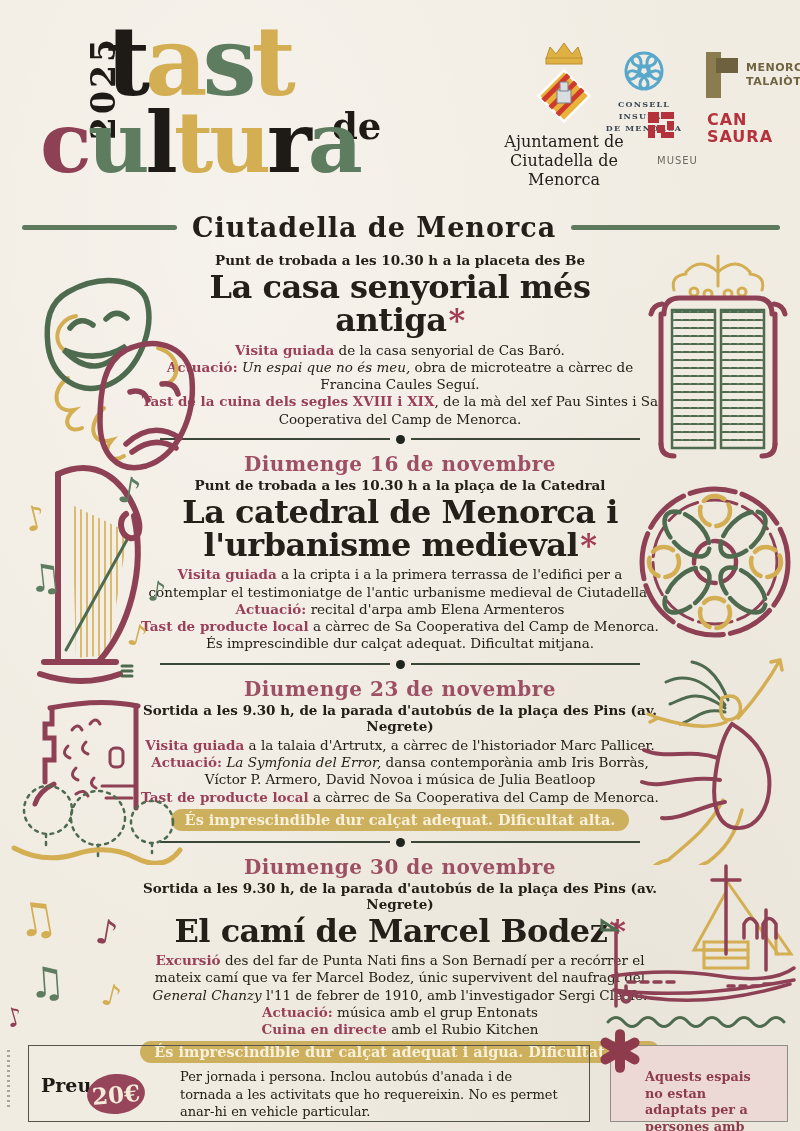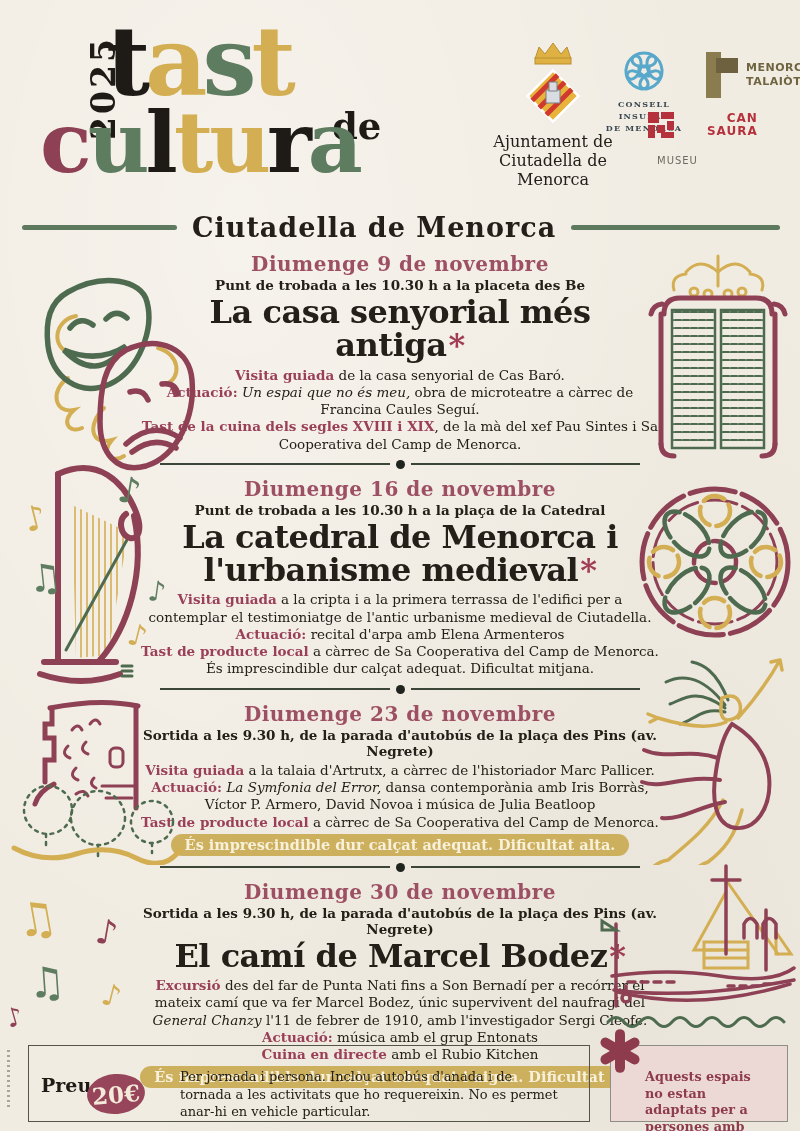--- a/index.html
+++ b/index.html
@@ -12,29 +12,29 @@
   
   .hdr{position:absolute;inset:0 0 auto 0;height:250px;}
   .year{position:absolute;left:84px;top:140px;transform:rotate(-90deg);transform-origin:left top;
     font-size:33px;font-weight:bold;letter-spacing:3px;color:#1e1b17;}
   .w1{position:absolute;left:106px;top:14px;font-size:96px;line-height:1;font-weight:bold;letter-spacing:-5px;}
   .wde{position:absolute;left:332px;top:104px;font-size:37px;font-weight:bold;color:#1e1b17;}
   .w2{position:absolute;left:40px;top:100px;font-size:85px;line-height:1;font-weight:bold;letter-spacing:-4px;}
   .lt-ink{color:#1e1b17}.lt-gold{color:#d3ae52}.lt-green{color:#5e7c60}.lt-maroon{color:#8e4055}
   
   .logo-lbl{font-size:16px;line-height:1.2;text-align:center;color:#23201b;}
-  .aj{position:absolute;left:474px;top:40px;width:158px;text-align:center;}
+  .aj{position:absolute;left:485px;top:40px;width:158px;text-align:center;}
   .aj svg{margin:0 auto}
   .cim{position:absolute;left:592px;top:44px;width:104px;text-align:center;}
   .cim-lbl{font-size:8px;letter-spacing:1.2px;color:#3a4750;line-height:1.5;font-weight:bold;}
   .tal{position:absolute;left:700px;top:50px;display:flex;align-items:center;gap:6px;}
   .tal-lbl{font-size:11px;font-weight:bold;color:#6f6340;line-height:1.25;letter-spacing:.5px;font-family:"DejaVu Sans","Liberation Sans",sans-serif;}
   .cs{position:absolute;left:648px;top:112px;display:flex;gap:9px;align-items:flex-start;}
   .cs-museu{font-size:10px;letter-spacing:1px;color:#6c6a63;margin-top:16px;font-family:"DejaVu Sans",sans-serif;padding-left:9px;}
-  .cs-lbl{font-size:12px;font-weight:bold;color:#b5323c;line-height:1.05;letter-spacing:1px;font-family:"DejaVu Sans","Liberation Sans",sans-serif;text-align:right;}
+  .cs-lbl{font-size:16px;font-weight:bold;color:#b5323c;line-height:1.05;letter-spacing:1px;font-family:"DejaVu Sans","Liberation Sans",sans-serif;}
   
   .banner{position:absolute;top:212px;left:22px;right:20px;display:flex;align-items:center;gap:15px;}
   .bline{height:5px;background:#5d7a5f;border-radius:3px;}
   .bline.l{width:155px}.bline.r{flex:1}
   .banner h2{margin:0;font-size:27px;font-weight:bold;letter-spacing:1px;color:#242019;white-space:nowrap;}
   
   .main{position:absolute;left:140px;top:252px;width:520px;text-align:center;}
   .date{margin:0 0 1px;font-size:20px;font-weight:bold;color:#9d4f63;letter-spacing:.5px;}
   .meet{margin:0 0 3px;font-size:13.5px;font-weight:600;color:#242019;}
   .title{margin:3px auto 4px;font-size:32px;line-height:1.04;font-weight:bold;color:#242019;letter-spacing:-.5px;}
@@ -154,21 +154,20 @@
 
   <div class="banner">
     <span class="bline l"></span>
     <h2>Ciutadella de Menorca</h2>
     <span class="bline r"></span>
   </div>
 
   <div class="main">
 
     <section class="event">
-      <h3 class="date">Diumenge 9 de novembre</h3>
       <p class="meet">Punt de trobada a les 10.30 h a la placeta des Be</p>
       <h2 class="title t1"><span>La casa senyorial més antiga</span><span class="ast">*</span></h2>
       <p class="detail"><span class="seg-b">Visita guiada</span><span class="seg-n"> de la casa senyorial de Cas Baró.</span></p>
       <p class="detail"><span class="seg-b">Actuació:</span><span class="seg-n"> </span><span class="seg-i">Un espai que no és meu,</span><span class="seg-n"> obra de microteatre a càrrec de Francina Caules Seguí.</span></p>
       <p class="detail"><span class="seg-b">Tast de la cuina dels segles XVIII i XIX</span><span class="seg-n">, de la mà del xef Pau Sintes i Sa Cooperativa del Camp de Menorca.</span></p>
     </section>
 
     <div class="divider">
         <span class="dline"></span>
         <span class="ddot"></span>

